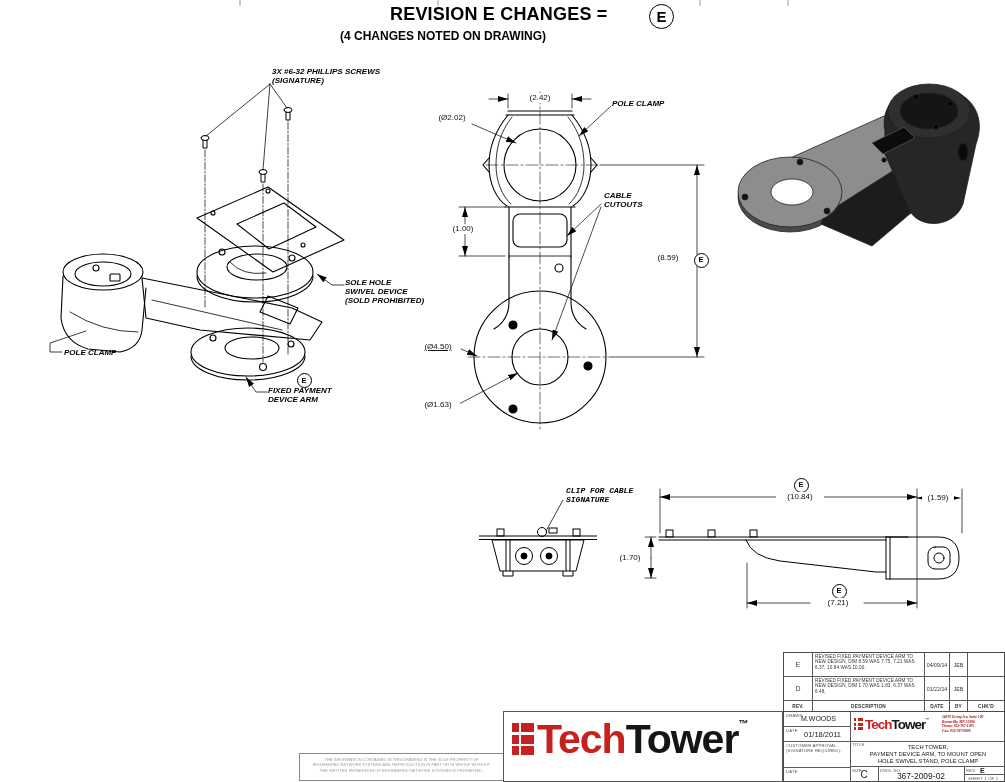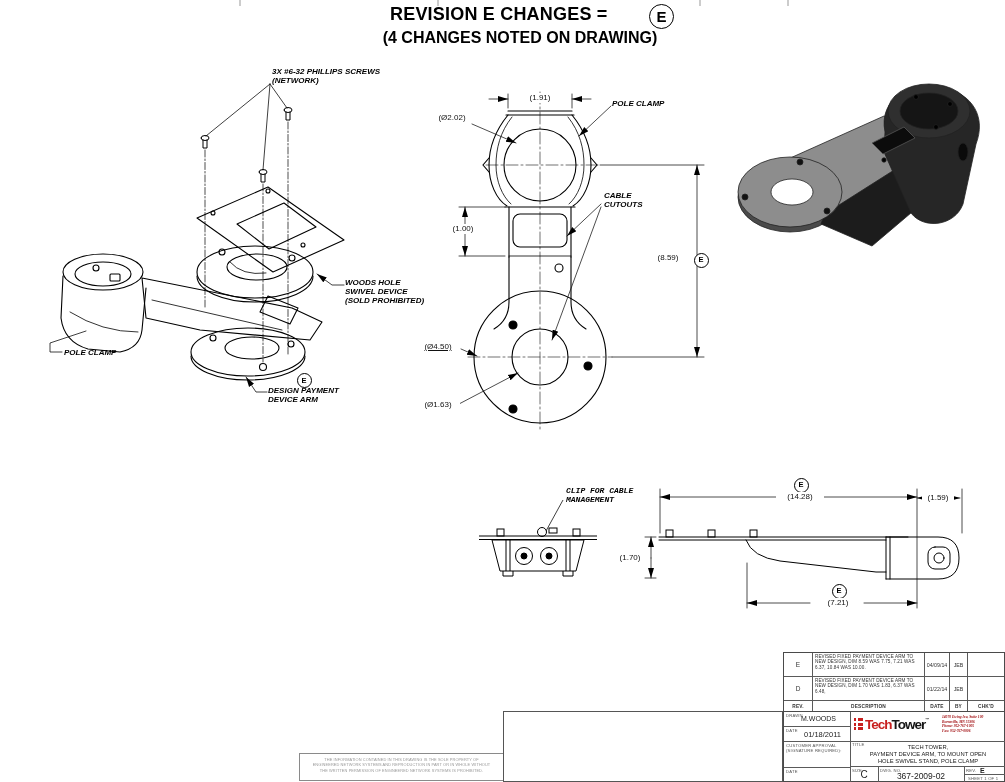--- a/index.html
+++ b/index.html
@@ -1,21 +1,21 @@
 <!DOCTYPE html>
 <html><head>
 <meta charset="utf-8">
 <style>
   html,body{margin:0;padding:0;background:#fff;}
   body{width:1005px;height:782px;position:relative;overflow:hidden;
        font-family:"Liberation Sans",sans-serif;color:#000;}
   .abs{position:absolute;}
   svg{position:absolute;left:0;top:0;}
   .hdr-title{font-size:18px;font-weight:bold;letter-spacing:.2px;white-space:nowrap;}
-  .hdr-sub{font-size:16px;font-weight:bold;text-align:center;white-space:nowrap;}
+  .hdr-sub{font-size:12px;font-weight:bold;white-space:nowrap;}
   .emk{width:13px;height:13px;border:1px solid #000;border-radius:50%;background:#fff;
        font-size:7.5px;font-weight:bold;display:flex;align-items:center;justify-content:center;line-height:1;}
   .emk-lg{width:23px;height:23px;border:1.6px solid #000;border-radius:50%;background:#fff;
        font-size:15px;font-weight:bold;display:flex;align-items:center;justify-content:center;line-height:1;}
   .lbl{font-weight:bold;font-style:italic;font-size:8px;line-height:9px;white-space:nowrap;color:#000;}
   .dim{font-size:8px;line-height:10px;color:#111;background:#fff;text-align:center;white-space:nowrap;}
   
   .revtbl{left:783px;top:652px;width:222px;height:60px;border:1px solid #4a4a4a;box-sizing:border-box;
           display:grid;grid-template-columns:29px 112px 25px 18px 36px;grid-template-rows:24px 24px 10px;}
   .revtbl>div{border-right:1px solid #5a5a5a;border-bottom:1px solid #5a5a5a;box-sizing:border-box;
@@ -231,53 +231,53 @@
     </g>
   </g>
 </svg>
 
 <div class="abs hdr-title" style="left:390px;top:4px;">REVISION E CHANGES =</div>
 <div class="abs emk-lg" style="left:649px;top:4px;">E</div>
 <div class="abs hdr-sub" style="left:340px;top:29px;width:360px;">(4 CHANGES NOTED ON DRAWING)</div>
 
 <div class="abs lbl" style="left:272px;top:67px;">
   <div>3X #6-32 PHILLIPS SCREWS</div>
-  <div>(NETWORK)</div>
+  <div>(SIGNATURE)</div>
 </div>
 <div class="abs lbl" style="left:345px;top:278px;">
-  <div>WOODS HOLE</div>
+  <div>SOLE HOLE</div>
   <div>SWIVEL DEVICE</div>
   <div>(SOLD PROHIBITED)</div>
 </div>
 <div class="abs lbl" style="left:64px;top:348px;">POLE CLAMP</div>
 <div class="abs emk" style="left:296.5px;top:373px;">E</div>
 <div class="abs lbl" style="left:268px;top:386px;">
-  <div>DESIGN PAYMENT</div>
+  <div>FIXED PAYMENT</div>
   <div>DEVICE ARM</div>
 </div>
 
-<div class="abs dim" style="left:516px;top:93px;width:48px;">(1.91)</div>
+<div class="abs dim" style="left:516px;top:93px;width:48px;">(2.42)</div>
 <div class="abs dim" style="left:430px;top:113px;width:44px;">(Ø2.02)</div>
 <div class="abs lbl" style="left:612px;top:99px;">POLE CLAMP</div>
 <div class="abs lbl" style="left:604px;top:191px;">
   <div>CABLE</div>
   <div>CUTOUTS</div>
 </div>
 <div class="abs dim" style="left:441px;top:224px;width:44px;">(1.00)</div>
 <div class="abs dim" style="left:648px;top:253px;width:40px;">(8.59)</div>
 <div class="abs emk" style="left:693.5px;top:252.5px;">E</div>
 <div class="abs dim" style="left:416px;top:342px;width:44px;text-decoration:underline;">(Ø4.50)</div>
 <div class="abs dim" style="left:416px;top:400px;width:44px;">(Ø1.63)</div>
 
 <div class="abs lbl" style="left:566px;top:486px;font-family:Liberation Mono, monospace;">
   <div>CLIP FOR CABLE</div>
-  <div>MANAGEMENT</div>
+  <div>SIGNATURE</div>
 </div>
 <div class="abs emk" style="left:793.5px;top:477.5px;">E</div>
-<div class="abs dim" style="left:776px;top:492px;width:48px;">(14.28)</div>
+<div class="abs dim" style="left:776px;top:492px;width:48px;">(10.84)</div>
 <div class="abs dim" style="left:922px;top:493px;width:32px;">(1.59)</div>
 <div class="abs dim" style="left:610px;top:553px;width:40px;">(1.70)</div>
 <div class="abs emk" style="left:831.5px;top:583.5px;">E</div>
 <div class="abs dim" style="left:814px;top:598px;width:48px;">(7.21)</div>
 
 <div class="abs revtbl">
   <div class="rt-rev">E</div>
   <div class="rt-desc">REVISED FIXED PAYMENT DEVICE ARM TO NEW DESIGN, DIM 8.59 WAS 7.75, 7.21 WAS 6.37, 10.84 WAS 10.00.</div>
   <div class="rt-sm">04/09/14</div>
   <div class="rt-sm">JEB</div>
@@ -358,13 +358,32 @@
   <div class="t4" style="left:184px;top:64px;">SHEET 1 OF 1</div>
 </div>
 
 <div class="abs legal">
   <div>THE INFORMATION CONTAINED IN THIS DRAWING IS THE SOLE PROPERTY OF</div>
   <div>ENGINEERED NETWORK SYSTEMS AND REPRODUCTION IN PART OR IN WHOLE WITHOUT</div>
   <div>THE WRITTEN PERMISSION OF ENGINEERED NETWORK SYSTEMS IS PROHIBITED.</div>
 </div>
 
 <div class="abs bigbox">
+  <div class="abs" style="left:8px;top:7px;display:flex;align-items:flex-start;">
+    <span class="logo-ico" style="width:22px;height:32px;margin-top:4px;">
+      <span class="logo-row">
+          <span style="width:7px;height:9px;background:#c8201f;"></span>
+          <span style="width:13px;height:9px;background:#c8201f;"></span>
+        </span>
+      <span class="logo-row">
+          <span style="width:7px;height:9px;background:#c8201f;"></span>
+          <span style="width:13px;height:9px;background:#c8201f;"></span>
+        </span>
+      <span class="logo-row">
+          <span style="width:7px;height:9px;background:#c8201f;"></span>
+          <span style="width:13px;height:9px;background:#c8201f;"></span>
+        </span>
+    </span>
+    <span class="logo-txt" style="font-size:41px;margin-left:3px;">
+      <span style="color:#c8201f;">Tech</span><span style="color:#151515;">Tower</span><span style="font-size:10px;vertical-align:top;color:#151515;">™</span>
+    </span>
+  </div>
 </div>
 
 </body></html>

